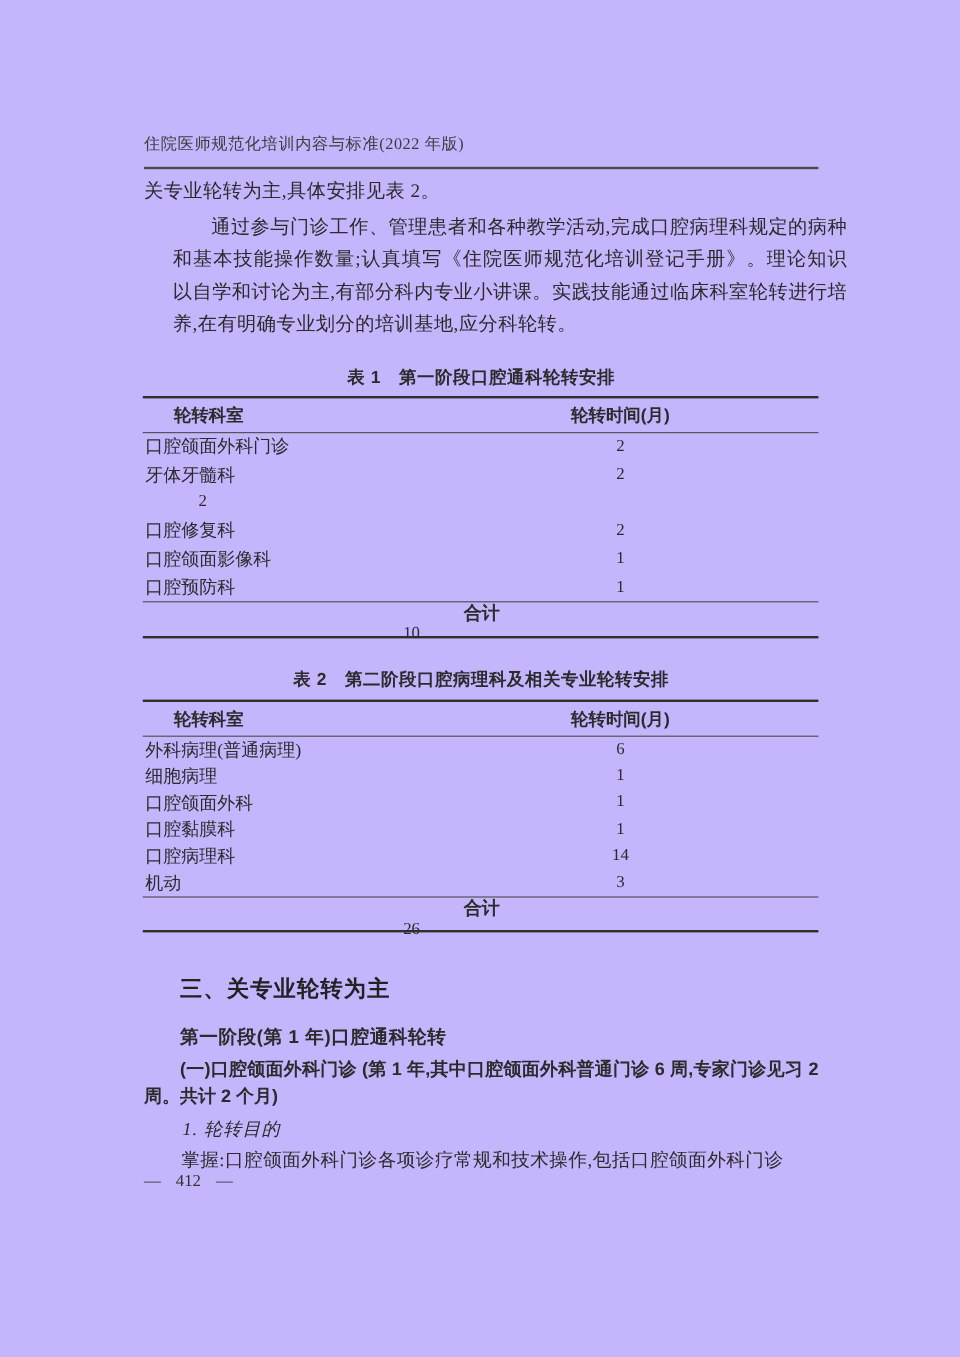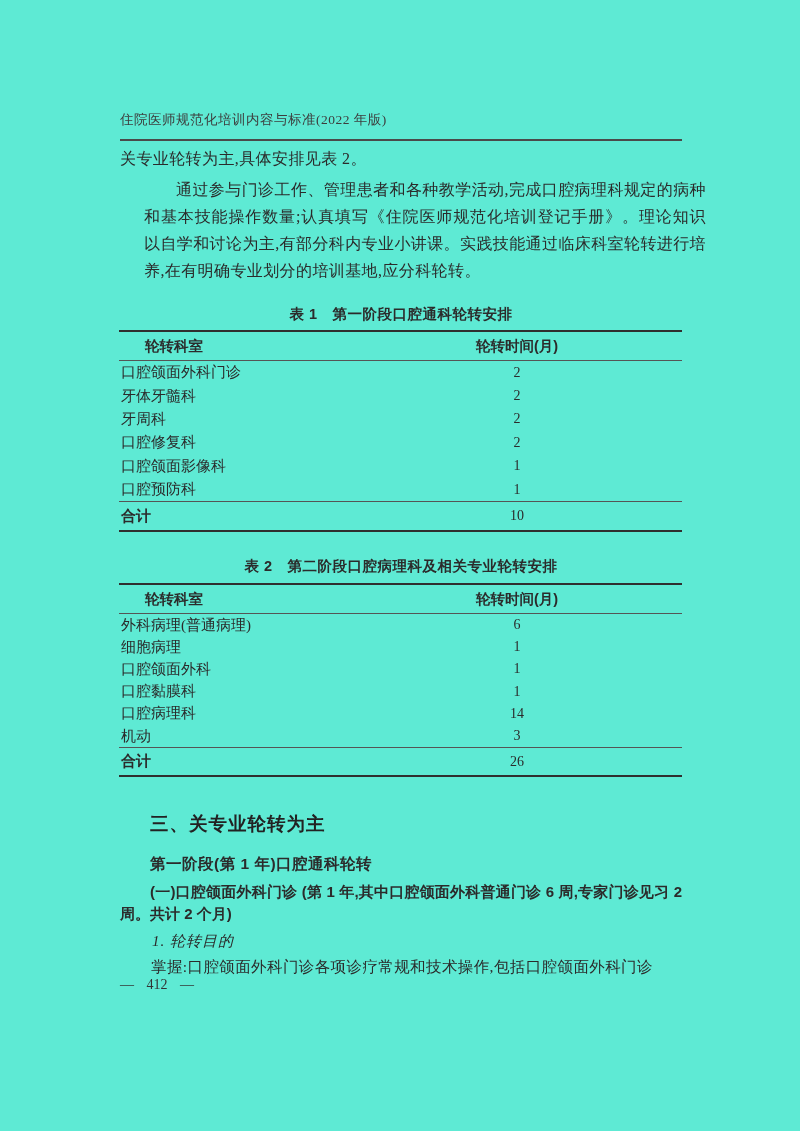--- a/index.html
+++ b/index.html
@@ -5,21 +5,21 @@
   html, body {
     margin: 0;
     padding: 0;
     background: #e8e8e8;
   }
   .page {
     position: relative;
     width: 800px;
     height: 1131px;
     margin: 0 auto;
-    background: #5eead4;
+    background: #c4b5fd;
     color: #2b2b2b;
     font-family: "Liberation Serif", "DejaVu Serif", serif;
     overflow: hidden;
   }
   .abs { position: absolute; }
 
   
   .running-header {
     top: 111px; left: 120px; width: 562px;
     font-size: 13.5px; color: #3d3d3d; letter-spacing: 0.5px;
@@ -61,21 +61,21 @@
   .tbl .months { width: 100px; margin-right: 115px; text-align: center; font-size: 14px; }
   .tbl .row.header {
     height: 28px; border-bottom: 1px solid #555;
     font-family: "Liberation Sans", "DejaVu Sans", sans-serif;
     font-weight: bold; font-size: 14.5px;
   }
   .tbl .row.header .dept { padding-left: 26px; }
   .tbl .row.header .months { font-size: 14.5px; }
   .t1 .row.data { height: 23.4px; }
   .t2 .row.data { height: 22.2px; }
-  .tbl .row.total { border-top: 1px solid #555; }
+  .tbl .row.total { border-top: 1px solid #555; flex-direction: column; }
   .t1 .row.total { height: 28px; }
   .t2 .row.total { height: 27px; }
   .tbl .row.total .dept {
     font-family: "Liberation Sans", "DejaVu Sans", sans-serif;
     font-weight: bold; font-size: 15px;
   }
 
   
   .sec-heading {
     top: 811px; left: 150px;
@@ -130,21 +130,20 @@
     </div>
     <div class="row data">
       <span class="dept">口腔颌面外科门诊</span>
       <span class="months">2</span>
     </div>
     <div class="row data">
       <span class="dept">牙体牙髓科</span>
       <span class="months">2</span>
     </div>
     <div class="row data">
-      <span class="dept">牙周科</span>
       <span class="months">2</span>
     </div>
     <div class="row data">
       <span class="dept">口腔修复科</span>
       <span class="months">2</span>
     </div>
     <div class="row data">
       <span class="dept">口腔颌面影像科</span>
       <span class="months">1</span>
     </div>

